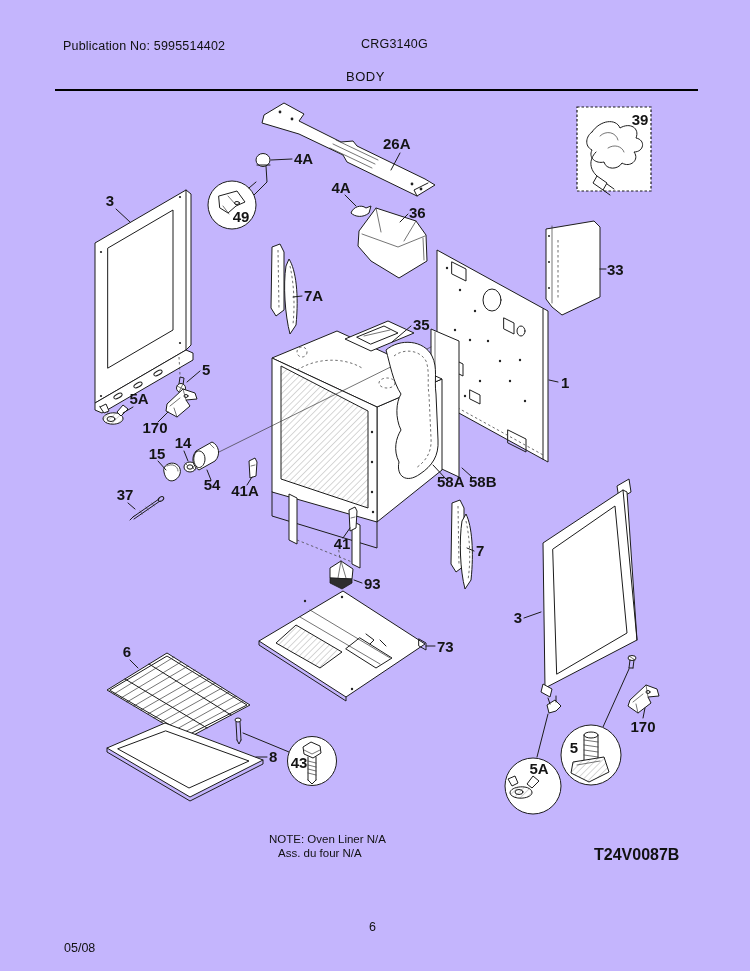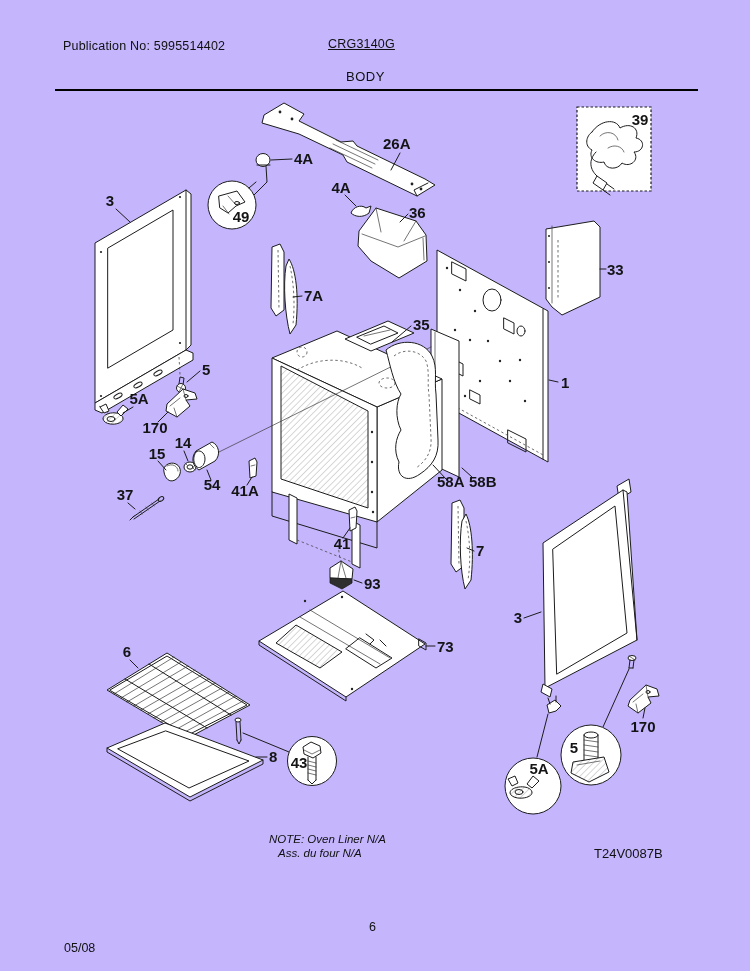--- a/index.html
+++ b/index.html
@@ -5,40 +5,40 @@
   html,body { margin:0; padding:0; background:#e8e8e8; }
   .page {
     position:relative; width:750px; height:971px; background:#c4b5fd;
     font-family:"Liberation Sans", sans-serif; color:#111; overflow:hidden;
     margin:0 auto;
   }
   .abs { position:absolute; white-space:nowrap; }
   .hdr { font-size:12.5px; letter-spacing:.2px; }
   .ttl { font-size:13px; letter-spacing:.5px;text-align:center; }
   .rule { position:absolute; left:55px; top:89px; width:643px; height:2px; background:#000; }
-  .note { font-size:11.5px;font-style:italic; }
-  .code { font-size:13px; }
+  .note { font-size:11.5px; }
+  .code { font-size:16px;font-weight:bold; }
   .ftr { font-size:12.5px; }
   svg { position:absolute; left:0; top:0; }
   .ln  { stroke:#1c1c1c; stroke-width:1; fill:none; stroke-linejoin:round; stroke-linecap:round; }
   .wh  { stroke:#1c1c1c; stroke-width:1; fill:#ffffff; stroke-linejoin:round; }
   .hz  { stroke:#1c1c1c; stroke-width:1; fill:url(#h1); stroke-linejoin:round; }
   .thin{ stroke:#3a3a3a; stroke-width:0.7; fill:none; stroke-linecap:round; }
   .dash{ stroke:#4a4a4a; stroke-width:0.8; fill:none; stroke-dasharray:2.5,2.5; }
   .dot { fill:#222; stroke:none; }
   .dk  { fill:#2e2e2e; stroke:#1c1c1c; stroke-width:0.8; }
   .lbl { font-family:"Liberation Sans", sans-serif; font-weight:bold; font-size:15px; fill:#141414; }
 </style>
 </head>
 <body>
 
 <div class="page">
 
   <div class="abs hdr" style="left:63px; top:39px;">Publication No: 5995514402</div>
-  <div class="abs hdr" style="left:328px; top:37px;text-decoration:underline;">CRG3140G</div>
+  <div class="abs hdr" style="left:361px; top:37px;">CRG3140G</div>
   <div class="abs ttl" style="left:346px; top:69px;">BODY</div>
   <div class="rule"></div>
 
   <svg width="750" height="971" viewBox="0 0 750 971">
     <defs>
       <pattern id="h1" patternUnits="userSpaceOnUse" width="4.5" height="4.5" patternTransform="rotate(45)">
         <rect width="4.5" height="4.5" fill="#ffffff"></rect>
         <line x1="0" y1="0" x2="0" y2="4.5" stroke="#9a9a9a" stroke-width="0.8"></line>
       </pattern>
       <pattern id="h2" patternUnits="userSpaceOnUse" width="3.4" height="3.4" patternTransform="rotate(45)">

